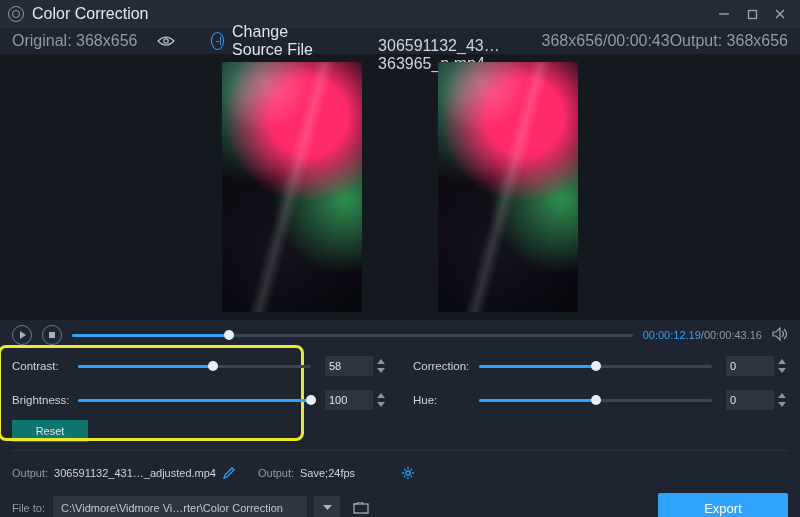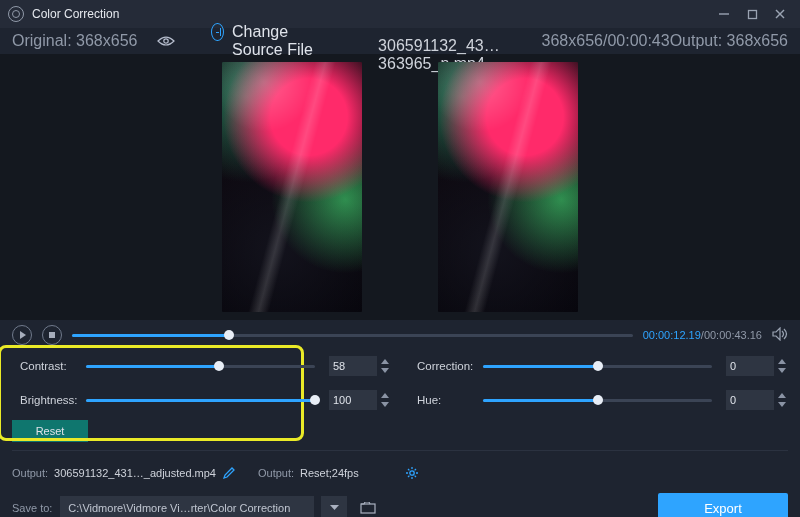--- a/index.html
+++ b/index.html
@@ -15,29 +15,29 @@
     --input-bg:  #2e3542;
     --divider:   #3a4150;
     --hl:        #eaea27;
   }
   body { color: var(--text); font-size: 12px; }
 
   
   .titlebar { height: 28px; background: var(--bg-panel); display:flex; align-items:center; padding:0 6px 0 8px; }
   .titlebar .app-icon { width:16px; height:16px; border:1.5px solid var(--text-dim); border-radius:50%; position:relative; margin-right:8px;}
   .titlebar .app-icon::after{content:"";position:absolute;width:6px;height:6px;border:1.5px solid var(--text-dim);border-radius:50%;left:3px;top:3px;}
-  .titlebar .title { font-size:12px; color:#e5e8ee;text-align:center; }
+  .titlebar .title { font-size:16px; color:#e5e8ee;text-align:center; }
   .titlebar .spacer { flex:1; }
   .winbtn { width:28px; height:24px; display:flex; align-items:center; justify-content:center; color:#9aa3b2;}
   .winbtn svg { stroke:#9aa3b2; }
 
   
   .srcbar { height:26px; display:flex; align-items:center; padding:0 12px; font-size:16px; color:var(--text-dim); }
   .srcbar .eye { width:22px; height:14px; display:flex; align-items:center; justify-content:center; margin-left:20px;}
-  .srcbar .change { display:flex; align-items:flex-start; margin-left:36px; color:#dfe3ea; }
+  .srcbar .change { display:flex; align-items:center; margin-left:36px; color:#dfe3ea; }
   .srcbar .plus-circ { width:18px; height:18px; border:1.5px solid var(--accent); border-radius:50%; position:relative; margin-right:8px;}
   .srcbar .plus-circ::before,.srcbar .plus-circ::after{content:"";position:absolute;background:var(--accent);}
   .srcbar .plus-circ::before{left:4px;right:4px;top:7.5px;height:1.5px;}
   .srcbar .plus-circ::after{top:4px;bottom:4px;left:7.5px;width:1.5px;}
   .srcbar .fname { margin-left:52px; color:#cfd3db;margin-top:28px;}
   .srcbar .fmeta { margin-left:7px; }
   .srcbar .flex { flex:1; }
   .srcbar .outdim { }
 
   
@@ -65,21 +65,21 @@
   .seek .track { position:absolute; left:0; right:0; height:3px; background:#3b4455; border-radius:2px;}
   .seek .fill  { position:absolute; left:0; height:3px; background:var(--accent); border-radius:2px;}
   .seek .knob  { position:absolute; width:10px;height:10px;background:#e8edf5;border-radius:50%;top:5px;transform:translateX(-50%);}
   .timecode { font-size:11px; color:var(--text-dim); white-space:nowrap;}
   .timecode .cur { color:var(--accent); }
   .vol-icon { width:16px;height:16px; }
 
   
   .panel { padding:6px 12px 4px 12px; position:relative; }
   .hl-box { position:absolute; border:3px solid var(--hl); border-radius:8px; pointer-events:none; }
-  .sliders { display:grid; grid-template-columns: 1fr 1fr; column-gap:26px; row-gap:14px;margin-left:8px; }
+  .sliders { display:grid; grid-template-columns: 1fr 1fr; column-gap:26px; row-gap:14px; }
   .slid { display:flex; align-items:center; }
   .slid .lab { width:66px; font-size:11.5px; color:#cfd3db; }
   .slid .bar { flex:1; position:relative; height:18px; display:flex; align-items:center; margin-right:14px;}
   .slid .bar .tr { position:absolute; left:0; right:0; height:3px; background:#3b4455; border-radius:2px;}
   .slid .bar .fl { position:absolute; left:0; height:3px; background:var(--accent); border-radius:2px;}
   .slid .bar .kb { position:absolute; width:10px;height:10px;background:#e8edf5;border-radius:50%;top:4px;transform:translateX(-50%);}
   .numbox { width:48px; height:20px; background:var(--input-bg); display:flex; align-items:center; padding:0 4px; font-size:11px; color:#dfe3ea;}
   .spin { width:12px; display:flex; flex-direction:column; margin-left:2px;}
   .spin div{height:9px;display:flex;align-items:center;justify-content:center;}
   .spin svg{display:block;}
@@ -285,34 +285,34 @@
     <span style="color:#cfd3db;">306591132_431…_adjusted.mp4</span>
     <span class="pencil">
       <svg width="14" height="14" viewBox="0 0 14 14">
           <path d="M2 12l1-3 7-7 2 2-7 7-3 1z" fill="none" stroke="#2ea4ff" stroke-width="1.3"></path>
         </svg>
     </span>
   </div>
   <div class="gap"></div>
   <div class="pair">
     <span>Output:</span>
-    <span style="color:#cfd3db;">Reset;24fps</span>
+    <span style="color:#cfd3db;">Save;24fps</span>
   </div>
   <div style="width:46px;"></div>
   <span class="gear-ic">
     <svg width="14" height="14" viewBox="0 0 14 14">
         <circle cx="7" cy="7" r="2.2" fill="none" stroke="#2ea4ff" stroke-width="1.3"></circle>
         <path d="M7 1v2M7 11v2M1 7h2M11 7h2M3 3l1.4 1.4M9.6 9.6L11 11M11 3l-1.4 1.4M4.4 9.6L3 11" stroke="#2ea4ff" stroke-width="1.3"></path>
       </svg>
   </span>
   <div class="flex1"></div>
 </div>
 
 <div class="saverow">
-  <span class="savelab">Save to:</span>
+  <span class="savelab">File to:</span>
   <div class="pathbox">C:\Vidmore\Vidmore Vi…rter\Color Correction</div>
   <div class="dropbtn">
     <svg width="9" height="6">
         <path d="M0 0 L4.5 5 L9 0 Z" fill="#aab1c0"></path>
       </svg>
   </div>
   <div class="openbtn">
     <svg width="16" height="12" viewBox="0 0 16 12">
         <rect x="1" y="2" width="14" height="9" fill="none" stroke="#aab1c0" stroke-width="1.2"></rect>
         <path d="M1 2 L4 2 L5 0 L9 0 L10 2" fill="none" stroke="#aab1c0" stroke-width="1.2"></path>

